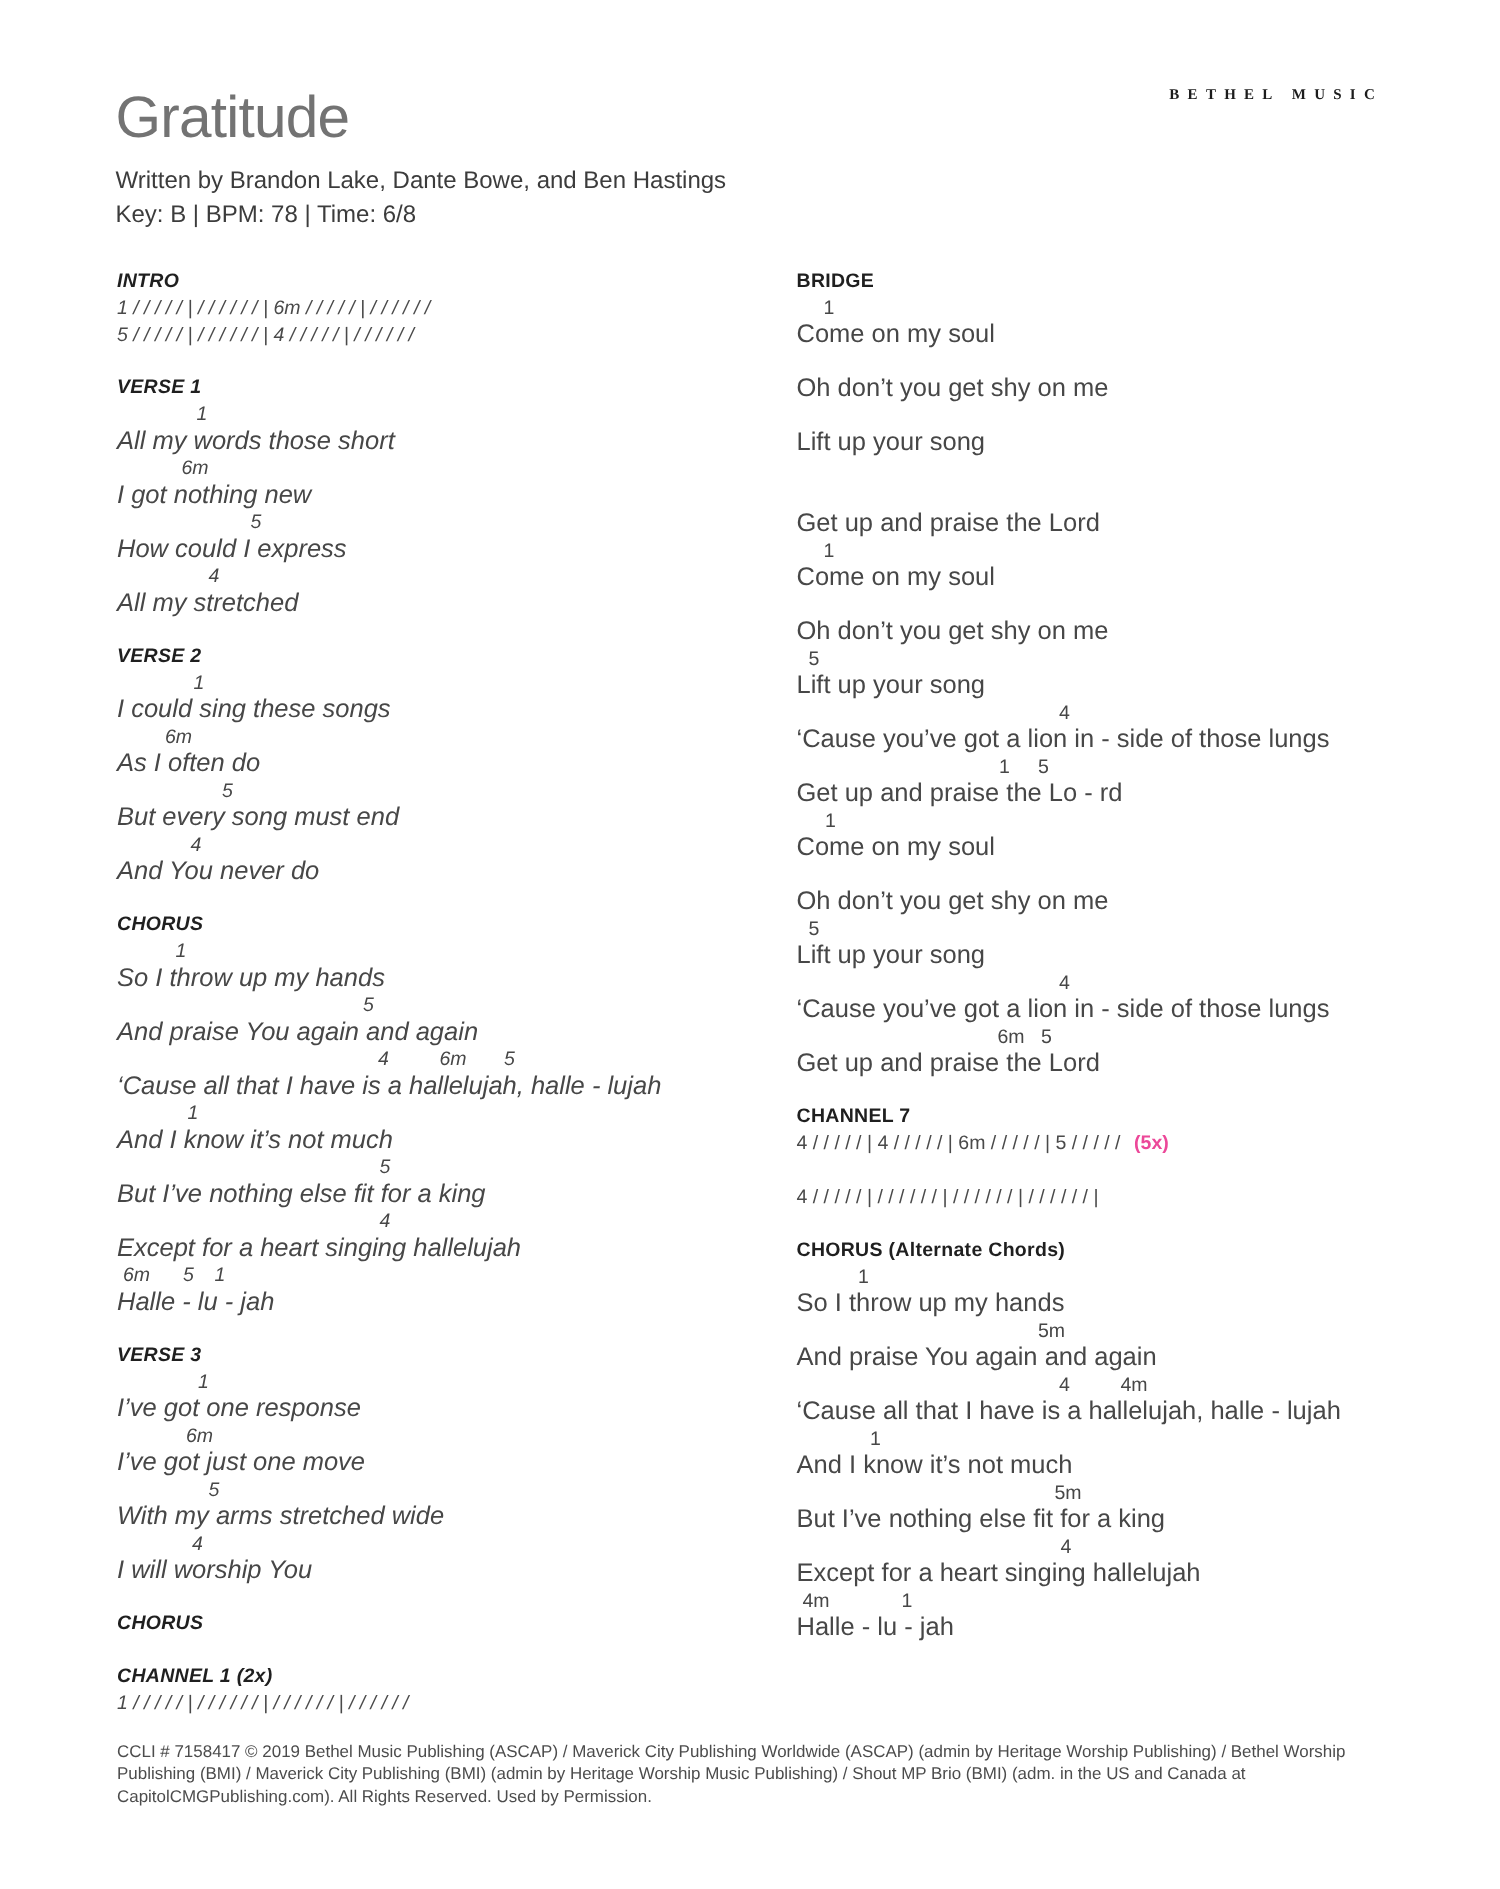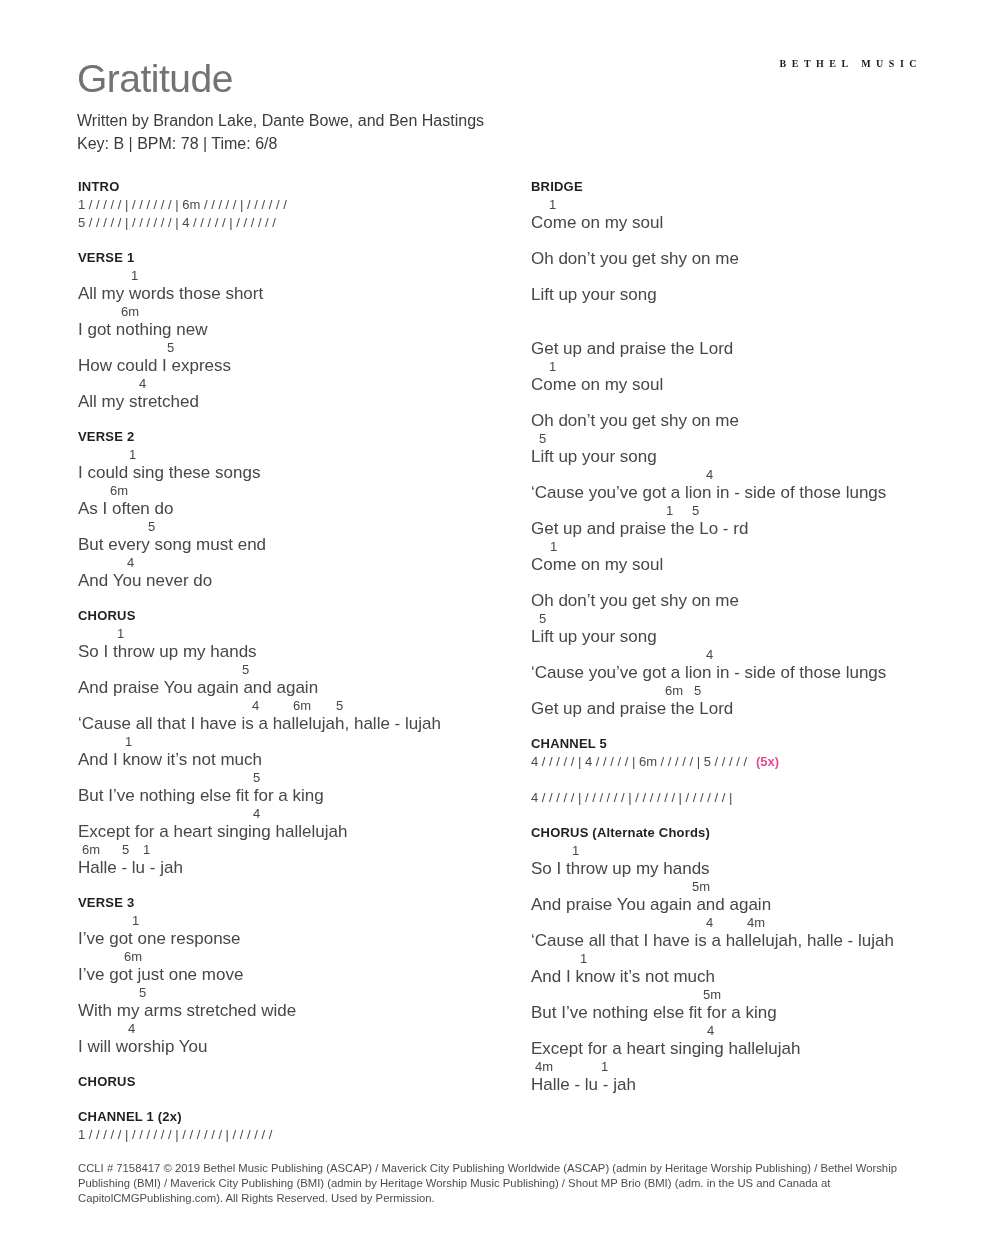--- a/index.html
+++ b/index.html
@@ -17,21 +17,21 @@
   .meta{font-size:16px;color:#3c3c3c;line-height:23px;}
   .logo{
     position:absolute;top:58px;right:78px;
     font-family:"Liberation Serif","DejaVu Serif",serif;
     font-size:10px;font-weight:600;letter-spacing:5.5px;color:#1c1c1c;white-space:pre;
   }
 
   
   .columns{position:absolute;left:78px;top:178px;right:30px;display:flex;}
   .col{flex:0 0 auto;}
-  .col-left{width:452px;}
+  .col-left{width:452px;font-style:italic;}
   .col-right{width:440px;margin-left:1px;}
 
   .song-section{margin-top:17px;}
   .song-section:first-child{margin-top:0;}
   .sec-heading{
     margin:0;font-size:13px;font-weight:bold;color:#1f1f1f;
     line-height:18px;height:18px;letter-spacing:0.2px;
   }
   .chord-row{position:relative;height:18px;line-height:18px;font-size:13px;color:#474747;}
   .chord{position:absolute;top:0;white-space:pre;}
@@ -212,21 +212,21 @@
             <span class="chord" style="left: 175px;">4</span>
           </div>
           <div class="lyric-row">‘Cause you’ve got a lion in - side of those lungs</div>
           <div class="chord-row">
             <span class="chord" style="left: 134px;">6m</span>
             <span class="chord" style="left: 163px;">5</span>
           </div>
           <div class="lyric-row">Get up and praise the Lord</div>
         </section>
         <section class="song-section">
-          <h2 class="sec-heading">CHANNEL 5</h2>
+          <h2 class="sec-heading">CHANNEL 7</h2>
           <div class="bar-line"><span>4 / / / / / | 4 / / / / / | 6m / / / / / | 5 / / / / /</span><span class="bar-suffix">(5x)</span></div>
           <div class="blank-line"></div>
           <div class="bar-line"><span>4 / / / / / | / / / / / / | / / / / / / | / / / / / / |</span></div>
         </section>
         <section class="song-section">
           <h2 class="sec-heading">CHORUS (Alternate Chords)</h2>
           <div class="chord-row">
             <span class="chord" style="left: 41px;">1</span>
           </div>
           <div class="lyric-row">So I throw up my hands</div>

